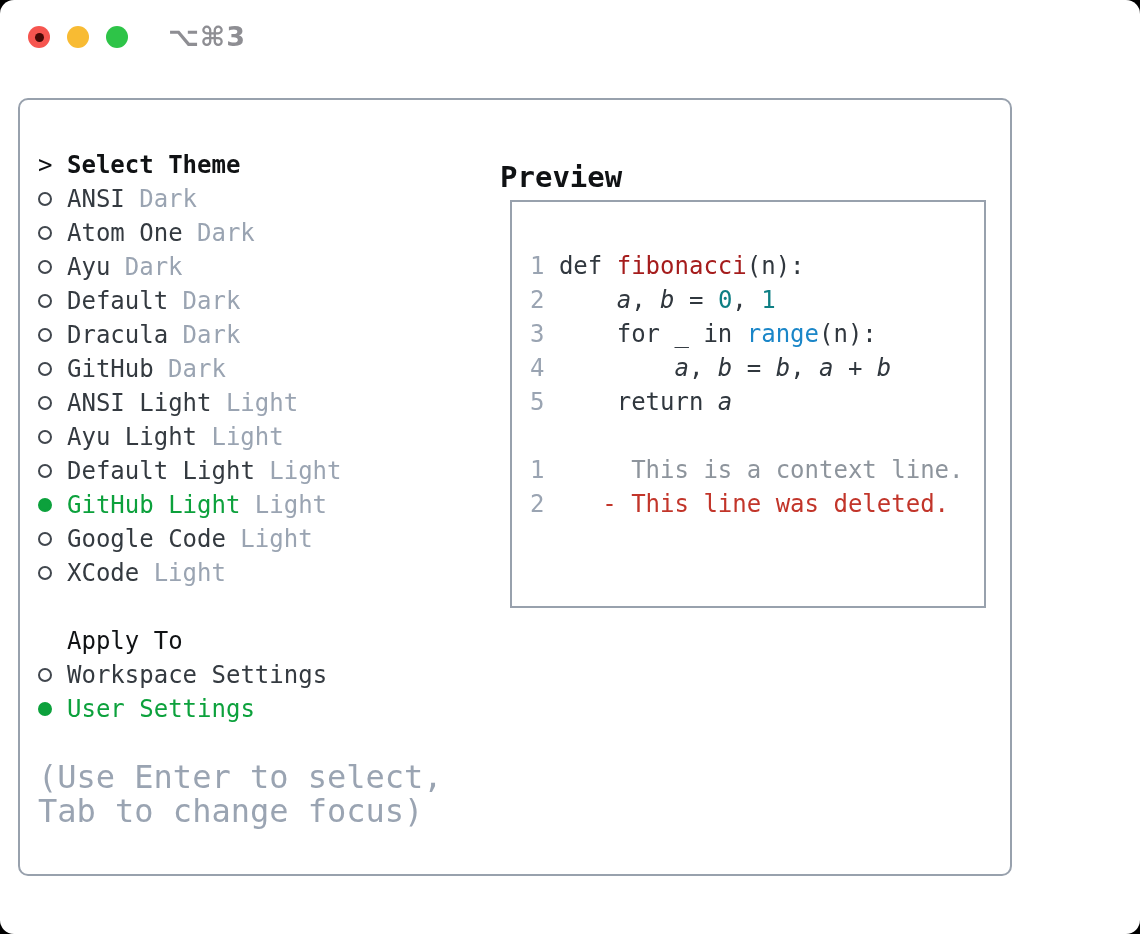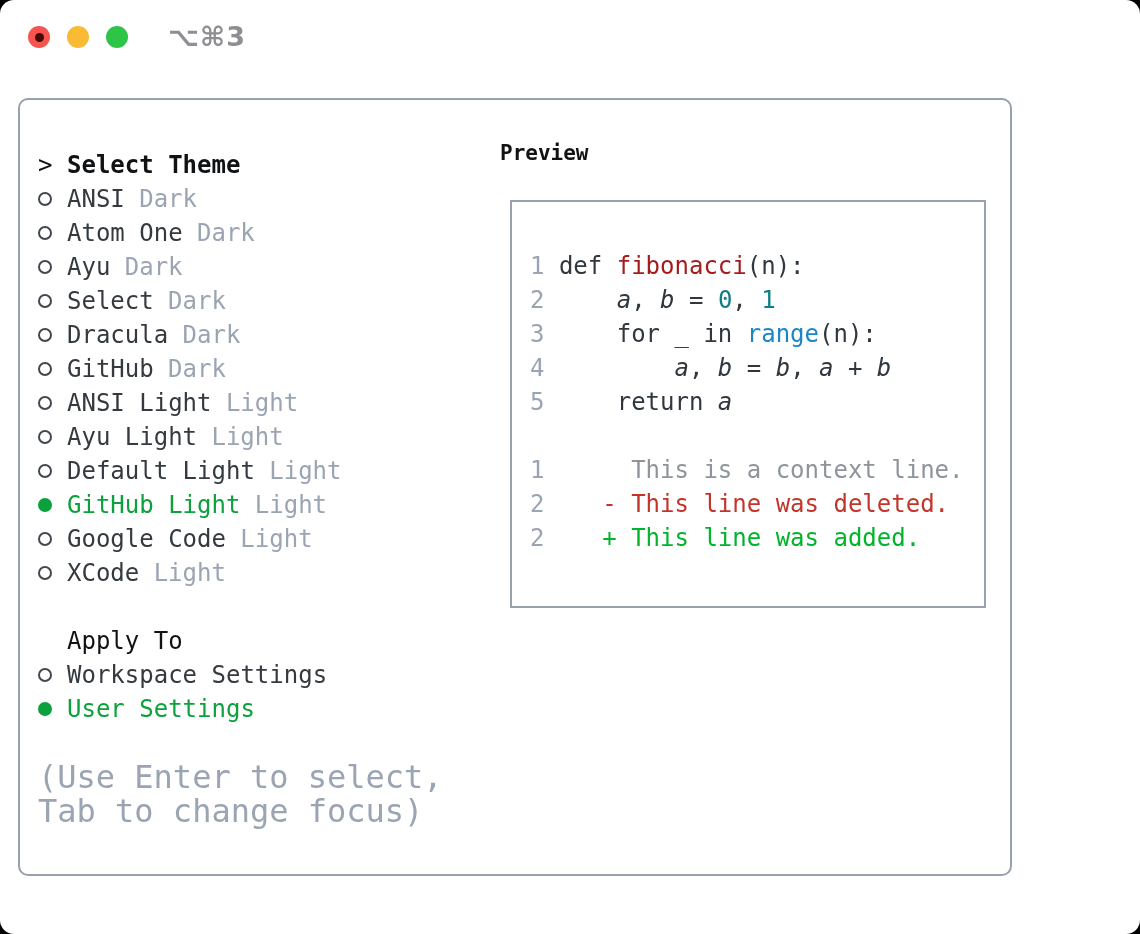--- a/index.html
+++ b/index.html
@@ -31,22 +31,22 @@
   .dot{width:14px;height:14px;box-sizing:border-box;border:2px solid var(--radio-outline);
        border-radius:50%;}
   .dot.sel{background:var(--accent-green);border-color:var(--accent-green);}
   .name{color:var(--list-fg);}
   .name.sel{color:var(--accent-green);}
   .tag{color:var(--muted-gray);margin-left:14.4px;}
   .spacer34{height:34px;}
   .hint{width:432px;line-height:34px;color:var(--muted-gray);font-size:32px;}
 
   
-  .preview-title{position:absolute;left:480px;top:36px;height:34px;line-height:34px;
-                 font-size:21px;font-weight:700;color:var(--heading-fg);}
+  .preview-title{position:absolute;left:480px;top:60px;height:34px;line-height:34px;
+                 font-size:29px;font-weight:700;color:var(--heading-fg);}
   .preview-box{position:absolute;left:490px;top:100px;width:476px;height:408px;box-sizing:border-box;
                border:2px solid var(--border-gray);background:#fff;overflow:hidden;
                padding:47px 0 12px 18px;}
   .pline{height:34px;line-height:34px;white-space:pre;font-size:24px;}
   .ln{color:var(--muted-gray);}
   .c-plain{color:var(--code-fg);}
   .c-var{color:var(--code-fg);font-style:italic;}
   .c-fn{color:var(--function-red);}
   .c-num{color:var(--number-teal);}
   .c-call{color:var(--call-blue);}
@@ -73,21 +73,21 @@
     <div class="left-col">
       <div class="row">
         <span class="pfx cursor">&gt;</span>
         <span class="hdr">Select Theme</span>
       </div>
 
       <div id="theme-list">
           <div class="row"><span class="pfx"><span class="dot"></span></span><span class="name">ANSI</span><span class="tag">Dark</span></div>
           <div class="row"><span class="pfx"><span class="dot"></span></span><span class="name">Atom One</span><span class="tag">Dark</span></div>
           <div class="row"><span class="pfx"><span class="dot"></span></span><span class="name">Ayu</span><span class="tag">Dark</span></div>
-          <div class="row"><span class="pfx"><span class="dot"></span></span><span class="name">Select</span><span class="tag">Dark</span></div>
+          <div class="row"><span class="pfx"><span class="dot"></span></span><span class="name">Default</span><span class="tag">Dark</span></div>
           <div class="row"><span class="pfx"><span class="dot"></span></span><span class="name">Dracula</span><span class="tag">Dark</span></div>
           <div class="row"><span class="pfx"><span class="dot"></span></span><span class="name">GitHub</span><span class="tag">Dark</span></div>
           <div class="row"><span class="pfx"><span class="dot"></span></span><span class="name">ANSI Light</span><span class="tag">Light</span></div>
           <div class="row"><span class="pfx"><span class="dot"></span></span><span class="name">Ayu Light</span><span class="tag">Light</span></div>
           <div class="row"><span class="pfx"><span class="dot"></span></span><span class="name">Default Light</span><span class="tag">Light</span></div>
           <div class="row"><span class="pfx"><span class="dot sel"></span></span><span class="name sel">GitHub Light</span><span class="tag">Light</span></div>
           <div class="row"><span class="pfx"><span class="dot"></span></span><span class="name">Google Code</span><span class="tag">Light</span></div>
           <div class="row"><span class="pfx"><span class="dot"></span></span><span class="name">XCode</span><span class="tag">Light</span></div>
         </div>
 
@@ -112,17 +112,16 @@
 
     <div class="preview-box" id="preview-box">
         <div class="pline"><span class="ln">1</span><span class="c-plain"> def </span><span class="c-fn">fibonacci</span><span class="c-plain">(n):</span></div>
         <div class="pline"><span class="ln">2</span><span class="c-plain">     </span><span class="c-var">a</span><span class="c-plain">, </span><span class="c-var">b</span><span class="c-plain"> = </span><span class="c-num">0</span><span class="c-plain">, </span><span class="c-num">1</span></div>
         <div class="pline"><span class="ln">3</span><span class="c-plain">     for _ in </span><span class="c-call">range</span><span class="c-plain">(n):</span></div>
         <div class="pline"><span class="ln">4</span><span class="c-plain">         </span><span class="c-var">a</span><span class="c-plain">, </span><span class="c-var">b</span><span class="c-plain"> = </span><span class="c-var">b</span><span class="c-plain">, </span><span class="c-var">a</span><span class="c-plain"> + </span><span class="c-var">b</span></div>
         <div class="pline"><span class="ln">5</span><span class="c-plain">     return </span><span class="c-var">a</span></div>
         <div class="pline"><span class="ln"> </span></div>
         <div class="pline"><span class="ln">1</span><span class="c-ctx">      This is a context line.</span></div>
         <div class="pline"><span class="ln">2</span><span class="c-plain">    </span><span class="c-del">- This line was deleted.</span></div>
-        <div class="pline"><span class="ln">2</span><span class="c-plain">    </span><span class="c-add">+ This line was added.</span></div>
       </div>
 
   </div>
 </div>
 
 </body></html>

